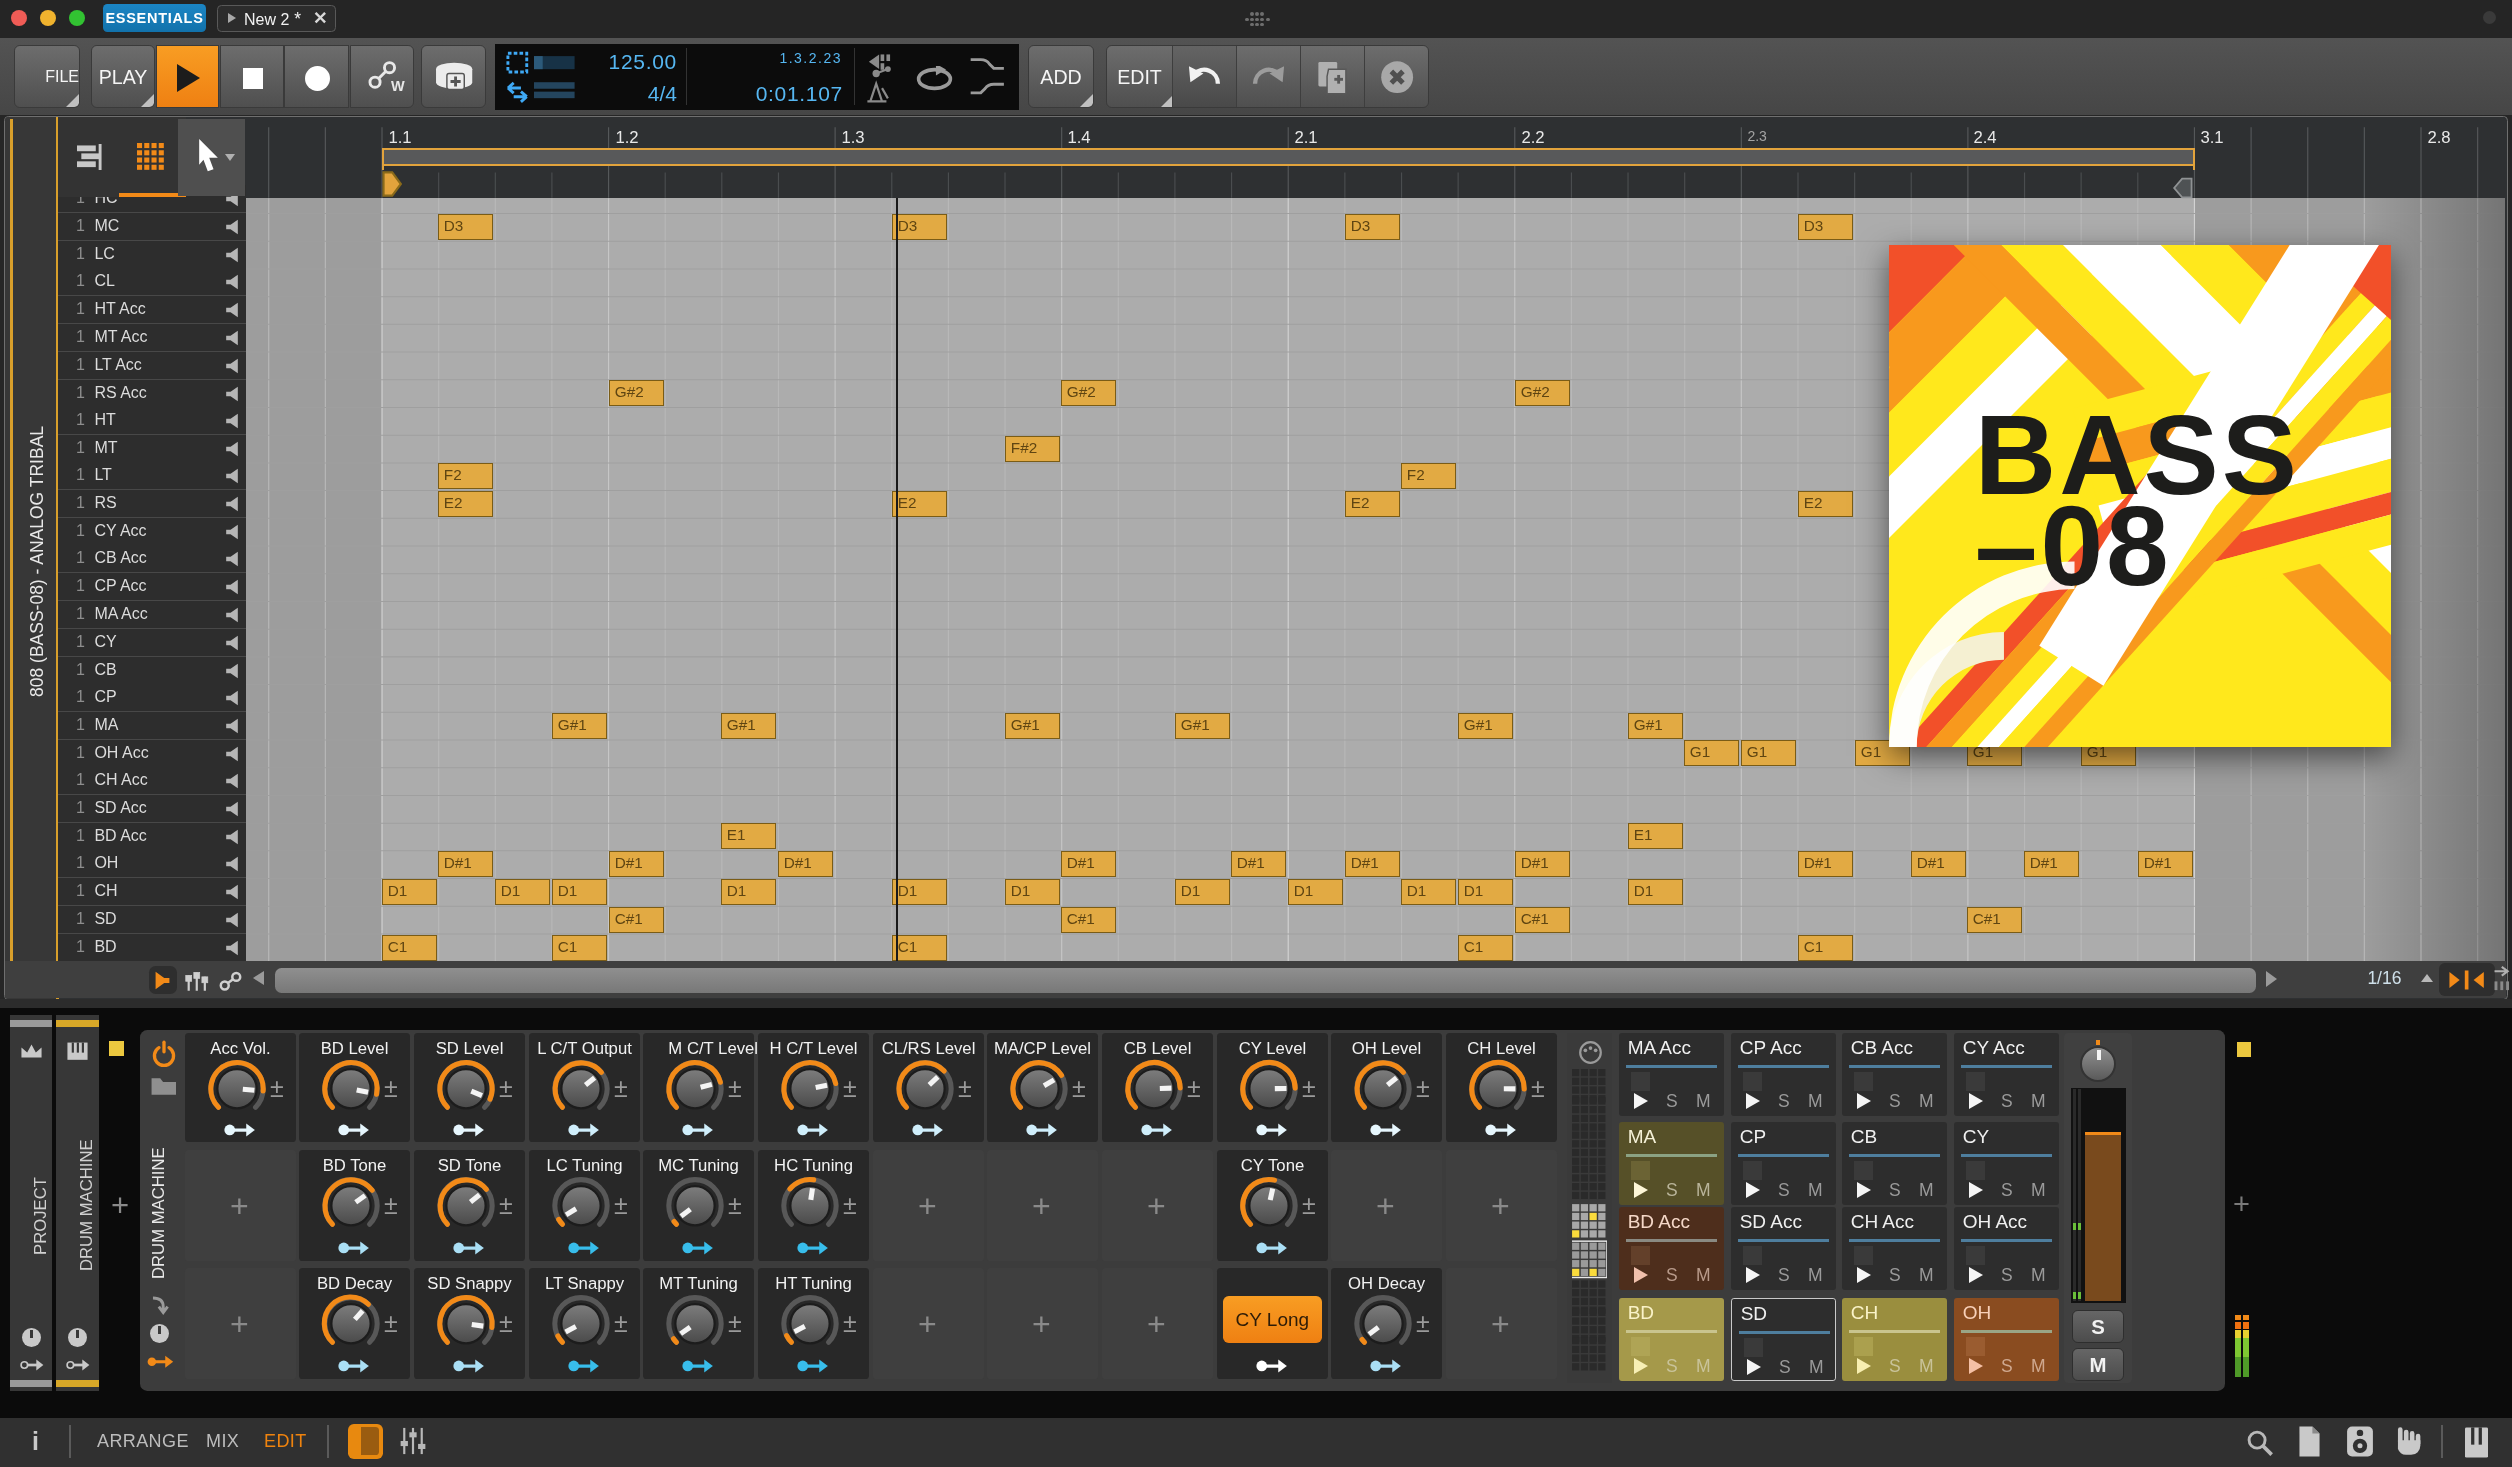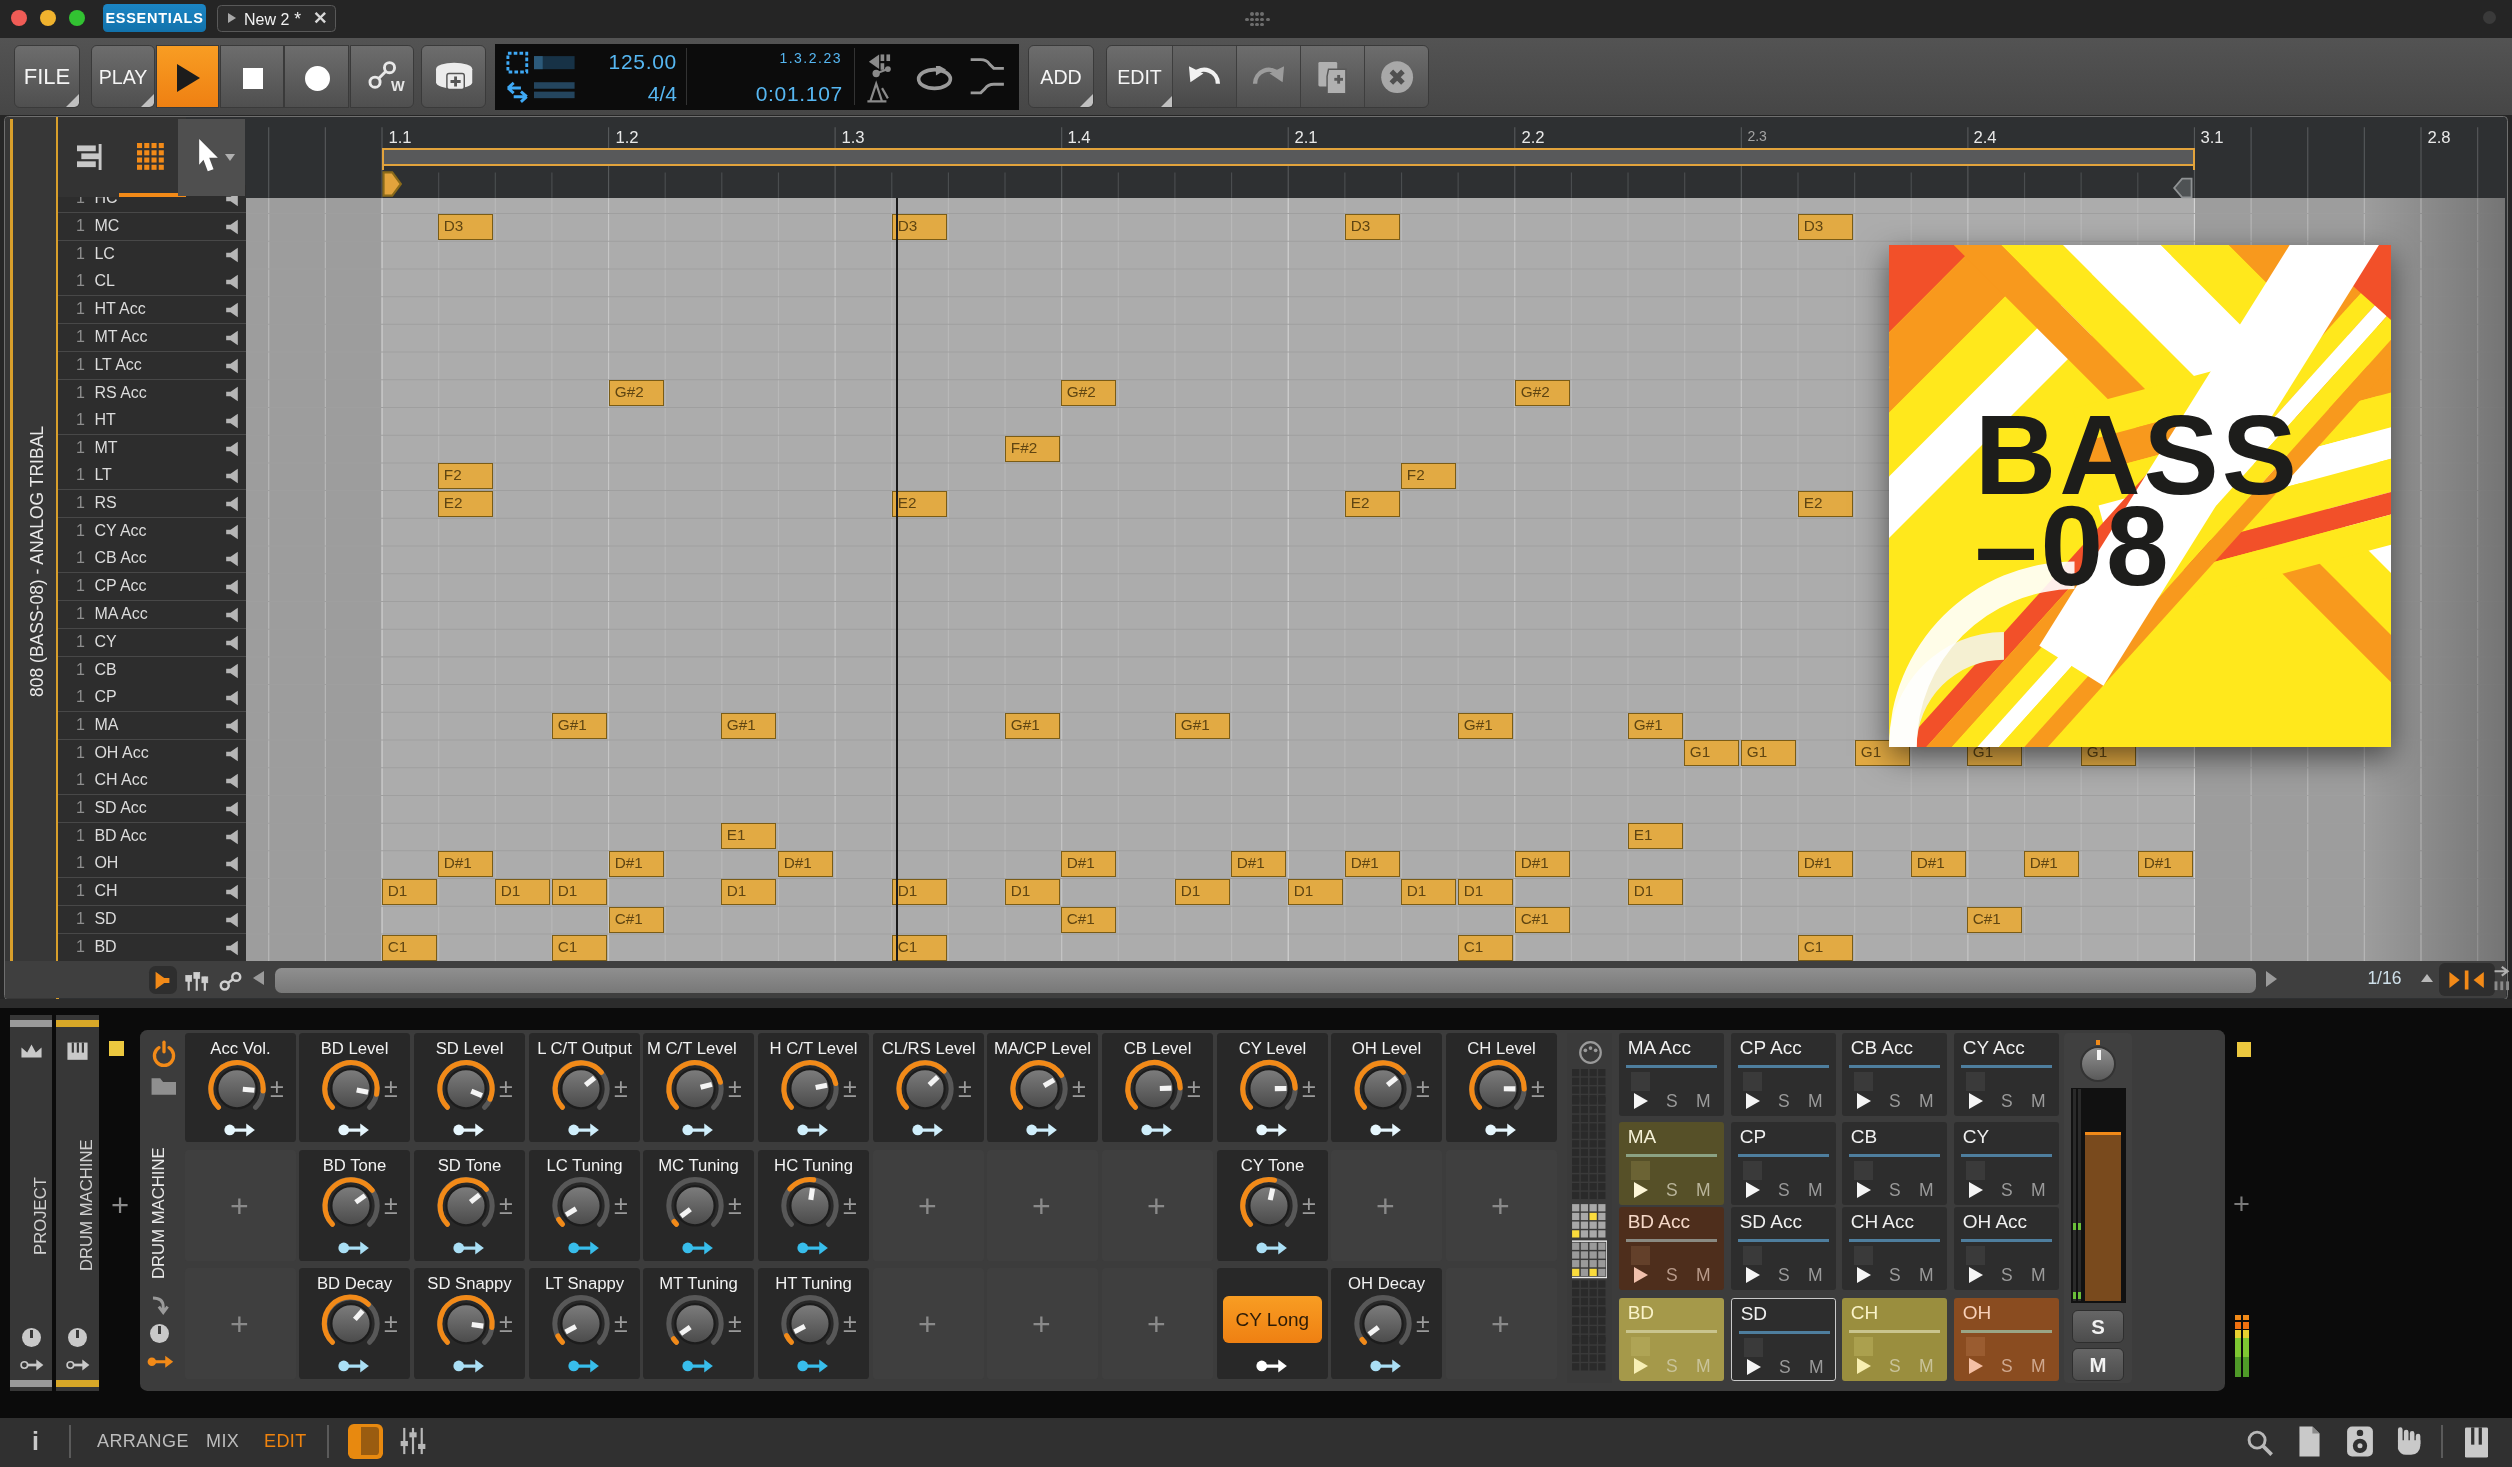--- a/index.html
+++ b/index.html
@@ -23,21 +23,21 @@
 <div class="abs" style="left:1255px;top:17.5px;width:3.6px;height:3.6px;border-radius:2.2px;background:#6e6e6e;"></div>
 <div class="abs" style="left:1260px;top:17.5px;width:3.6px;height:3.6px;border-radius:2.2px;background:#6e6e6e;"></div>
 <div class="abs" style="left:1266px;top:17.5px;width:3.6px;height:3.6px;border-radius:2.2px;background:#6e6e6e;"></div>
 <div class="abs" style="left:1250px;top:22.5px;width:3.6px;height:3.6px;border-radius:2.2px;background:#6e6e6e;"></div>
 <div class="abs" style="left:1255px;top:22.5px;width:3.6px;height:3.6px;border-radius:2.2px;background:#6e6e6e;"></div>
 <div class="abs" style="left:1260px;top:22.5px;width:3.6px;height:3.6px;border-radius:2.2px;background:#6e6e6e;"></div>
 <div class="abs" style="left:2483px;top:11px;width:13px;height:13px;border-radius:6.5px;background:#3a3a3a;"></div>
 </div>
 <div class="abs" style="left:0;top:38px;width:2512px;height:77px;background:linear-gradient(#535353,#464646);">
 <div class="abs" style="left:14px;top:7.3px;width:66px;height:63px;background:linear-gradient(#6d6d6d,#4f4f4f);border-radius:5.8px;border:0.7px solid #3a3a3a;overflow:hidden;">
-        <div style="color:#f5f5f5;font-size:22px;text-align:center;line-height:62px;">FILE</div>
+        <div style="color:#f5f5f5;font-size:16px;text-align:right;line-height:62px;">FILE</div>
         <div class="abs" style="right:0;bottom:0;width:0;height:0;border-left:13px solid transparent;border-bottom:13px solid #c0c0c0;"></div>
       </div>
 <div class="abs" style="left:91px;top:7.3px;width:64px;height:63px;background:linear-gradient(#6d6d6d,#4f4f4f);border-radius:5.8px;border:0.7px solid #3a3a3a;overflow:hidden;">
         <div style="color:#f5f5f5;font-size:19.6px;text-align:center;line-height:62px;">PLAY</div>
         <div class="abs" style="right:0;bottom:0;width:0;height:0;border-left:13px solid transparent;border-bottom:13px solid #c0c0c0;"></div>
       </div>
 <div class="abs" style="left:156px;top:7.3px;width:63px;height:63px;background:linear-gradient(#f89d23,#ef8012);border-radius:5.8px;border:0.7px solid #3a3a3a;overflow:hidden;border-radius:0;">
         <div class="abs" style="left:20.4px;top:18px;width:0;height:0;border-left:23px solid #1c1c1c;border-top:14px solid transparent;border-bottom:14px solid transparent;"></div>
       </div>
 <div class="abs" style="left:220px;top:7.3px;width:64px;height:63px;background:linear-gradient(#6d6d6d,#4f4f4f);border-radius:5.8px;border:0.7px solid #3a3a3a;overflow:hidden;border-radius:0;">
@@ -790,21 +790,21 @@
             <line x1="50.2" y1="40.0" x2="62.7" y2="30.0" stroke="#f4f4f4" stroke-width="7" stroke-linecap="butt"></line>
           </svg></div>
 <div class="abs" style="left:85px;top:41px;color:#9a9a9a;font-size:25px;">±</div>
 <div class="abs" style="left:39px;top:86px;"><svg width="33" height="19" viewBox="0 0 46 26">
             <circle cx="8" cy="15" r="7.5" fill="#cfeefb"></circle>
             <rect x="12" y="13" width="20" height="4.5" fill="#cfeefb"></rect>
             <path d="M31 6 L43 15 L31 24 Z" fill="#cfeefb"></path>
           </svg></div>
 </div>
 <div class="abs" style="left:503px;top:2.9px;width:111px;height:109px;background:#282828;border-radius:3.6px;">
-<div class="abs" style="left:4px;top:5.8px;width:111px;text-align:left;color:#f2f2f2;font-size:16.7px;">M C/T Level</div>
+<div class="abs" style="left:4px;top:5.8px;width:111px;text-align:right;color:#f2f2f2;font-size:16.7px;">M C/T Level</div>
 <div class="abs" style="left:19.6px;top:23px;"><svg width="64" height="64" viewBox="0 0 88 88">
             <path d="M 18.5 70.5 A 36 36 0 1 1 69.5 70.5" stroke="#585858" stroke-width="7" fill="none" stroke-linecap="round"></path>
             <path d="M 18.5 70.5 A 36 36 0 1 1 78.9 36.0" stroke="#f28a18" stroke-width="7" fill="none" stroke-linecap="round"></path>
             <circle cx="44" cy="45" r="27" fill="url(#kg)" stroke="#1c1c1c" stroke-width="3"></circle>
             <line x1="51.7" y1="43.0" x2="67.2" y2="39.0" stroke="#f4f4f4" stroke-width="7" stroke-linecap="butt"></line>
           </svg></div>
 <div class="abs" style="left:85px;top:41px;color:#9a9a9a;font-size:25px;">±</div>
 <div class="abs" style="left:39px;top:86px;"><svg width="33" height="19" viewBox="0 0 46 26">
             <circle cx="8" cy="15" r="7.5" fill="#cfeefb"></circle>
             <rect x="12" y="13" width="20" height="4.5" fill="#cfeefb"></rect>

